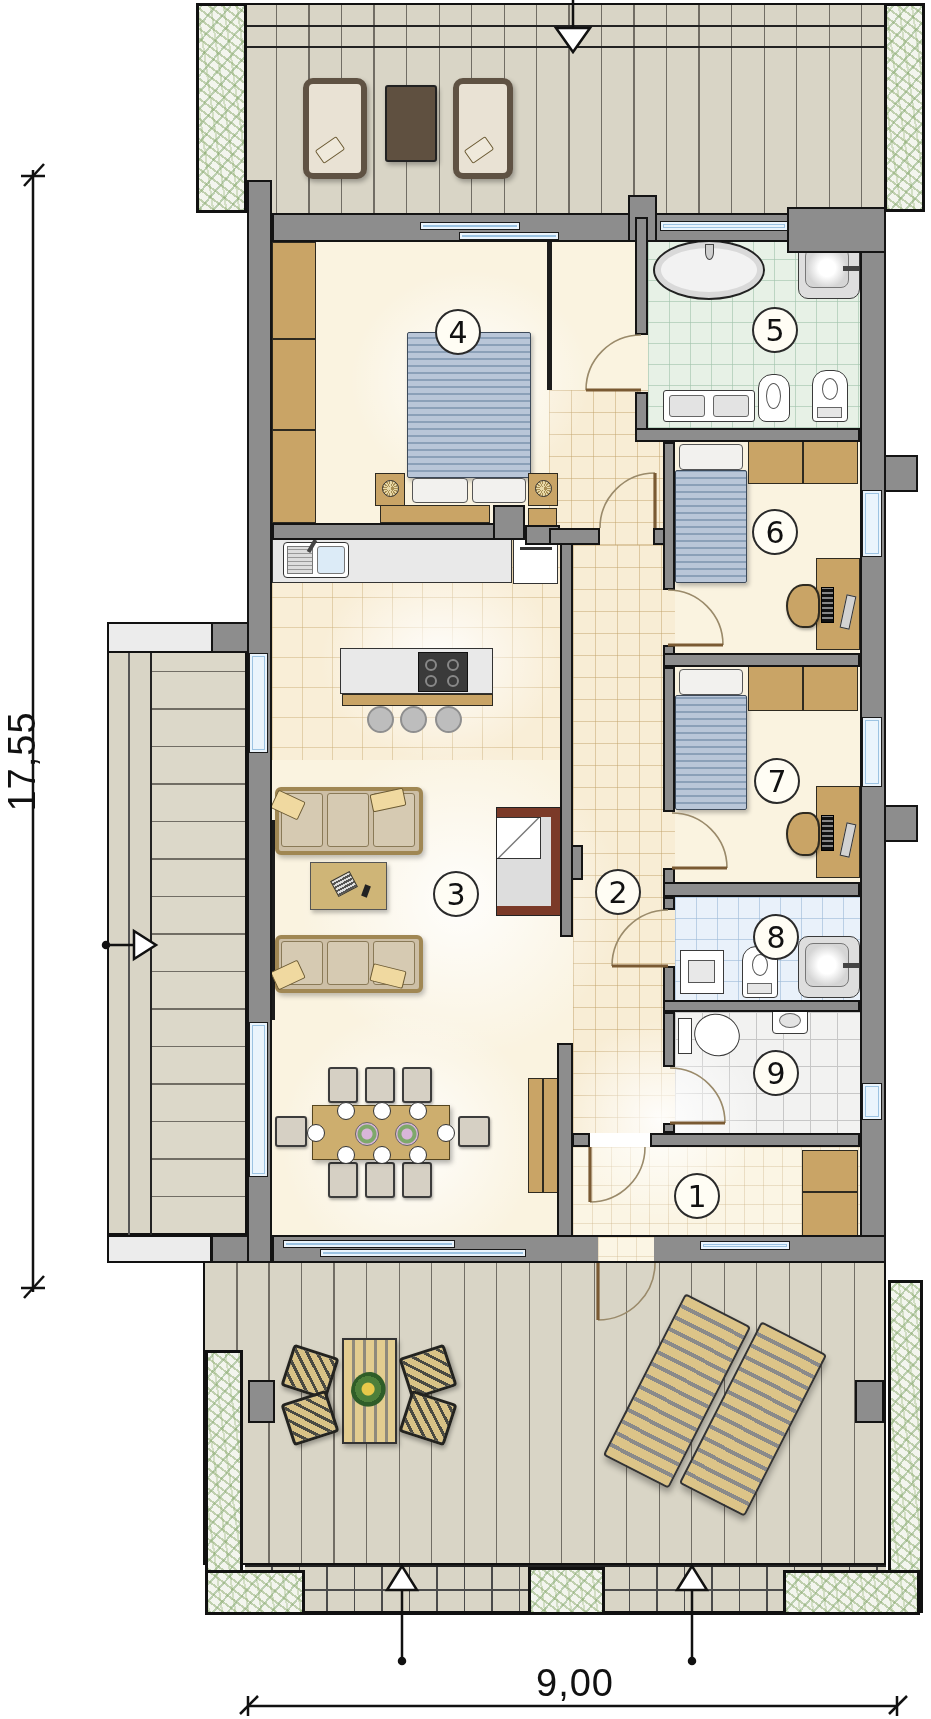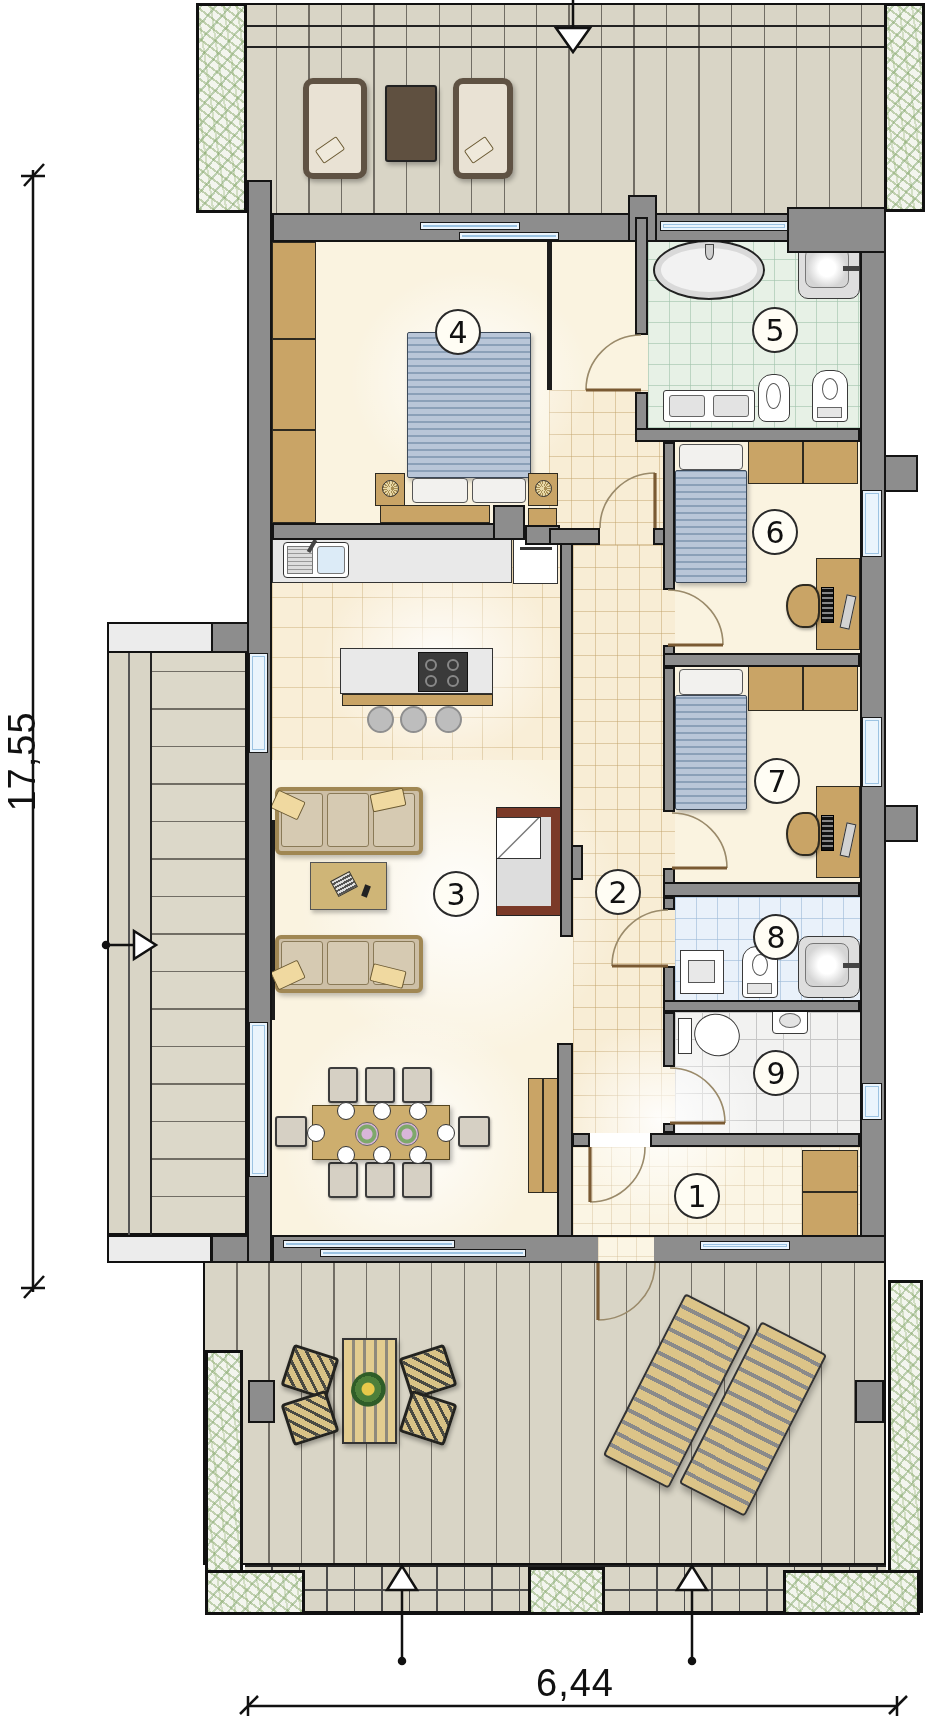--- a/index.html
+++ b/index.html
@@ -364,14 +364,14 @@
       <span>7</span>
     </div>
   <div class="lbl" style="left:753px;top:914px;">
       <span>8</span>
     </div>
   <div class="lbl" style="left:753px;top:1050px;">
       <span>9</span>
     </div>
 
   <div class="dimtxt" style="left:-38px;top:740px;width:120px;text-align:center;transform:rotate(-90deg);">17,55</div>
-  <div class="dimtxt" style="left:505px;top:1662px;width:140px;text-align:center;">6,44</div>
+  <div class="dimtxt" style="left:505px;top:1662px;width:140px;text-align:center;">9,00</div>
 </div>
 
 </body></html>

